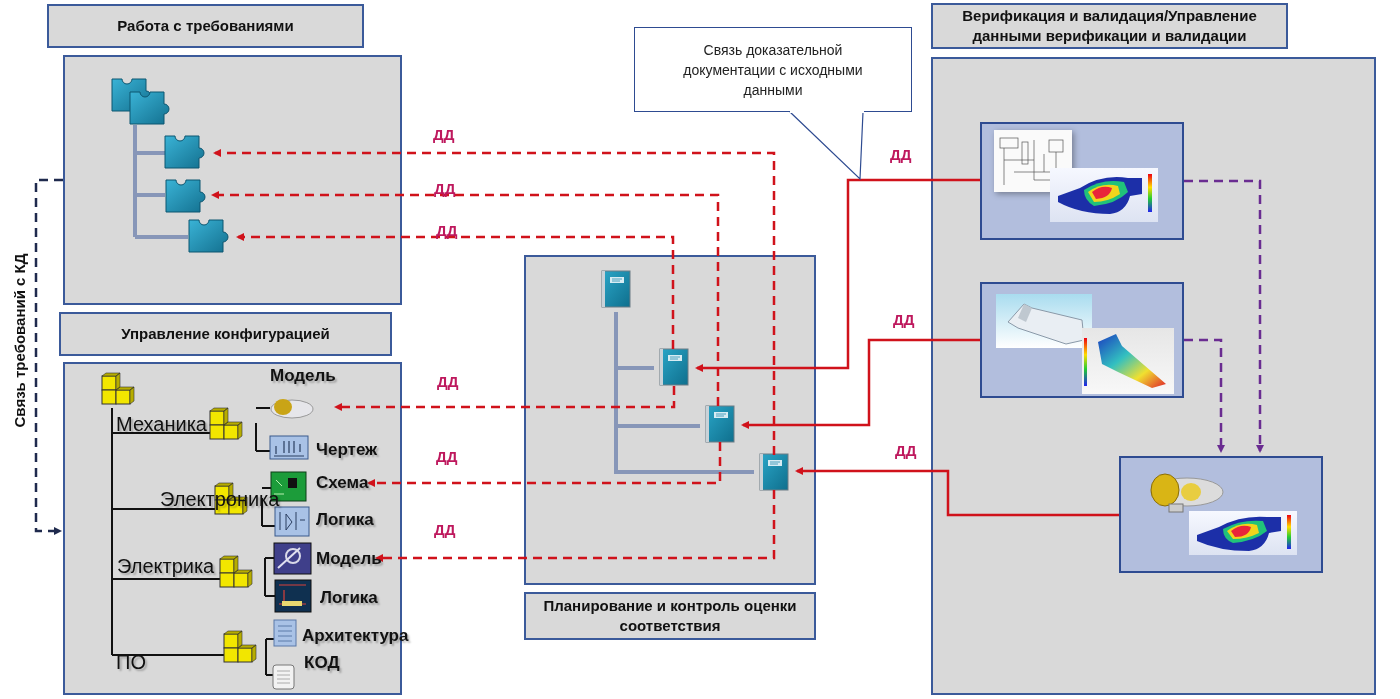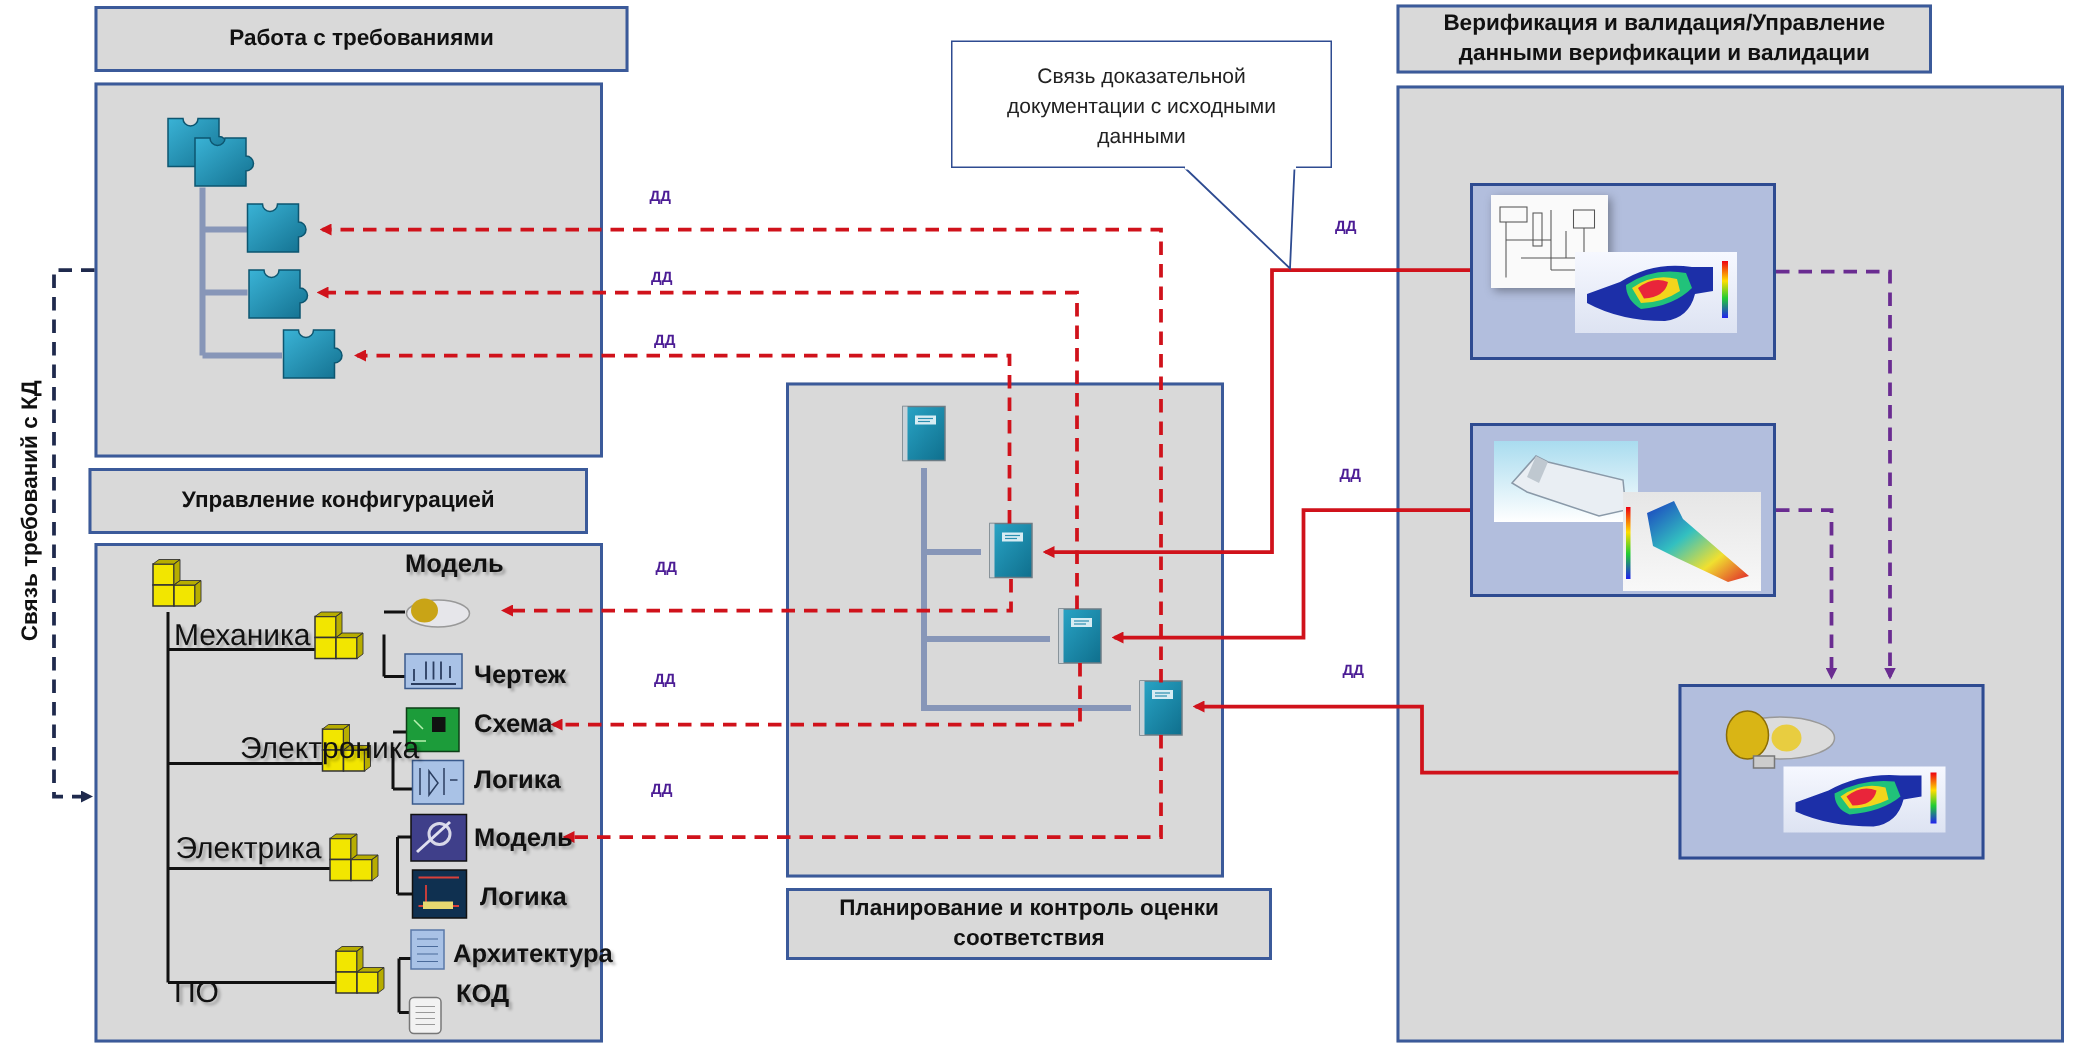--- a/index.html
+++ b/index.html
@@ -6,44 +6,44 @@
   body { width: 1400px; height: 699px; position: relative; overflow: hidden;
          font-family: "Liberation Sans", "DejaVu Sans", sans-serif; }
   .panel { position: absolute; background: #d9d9d9; border: 2px solid #3b5a9a; box-sizing: border-box; }
   .title-panel { position: absolute; background: #d9d9d9; border: 2px solid #3b5a9a; box-sizing: border-box;
                  display: flex; align-items: center; justify-content: center; text-align: center;
                  font-weight: bold; font-size: 15px; color: #111; line-height: 20px; }
   .inner-box { position: absolute; background: #b2bedd; border: 2px solid #2e4b91; box-sizing: border-box; }
   .callout { position: absolute; background: #fff; border: 1.5px solid #2e4b91; box-sizing: border-box;
              display: flex; align-items: center; justify-content: center; text-align: center;
              font-size: 14px; line-height: 20px; color: #222; }
-  .dd { position: absolute; color: #4c1d95; font-weight: bold; font-size: 10px; }
+  .dd { position: absolute; color: #be185d; font-weight: bold; font-size: 15px; }
   .lbl { position: absolute; font-weight: normal; font-size: 20px; color: #111; text-shadow: 2px 2px 2px rgba(0,0,0,0.25); white-space: nowrap; }
   .lbl-sm { position: absolute; font-weight: bold; font-size: 17px; color: #111; text-shadow: 2px 2px 2px rgba(0,0,0,0.25); white-space: nowrap; }
   .vlabel { position: absolute; left: 5px; top: 200px; width: 30px; height: 280px;
             display: flex; align-items: center; justify-content: center; }
   .vlabel span { transform: rotate(-90deg); white-space: nowrap; font-weight: bold; font-size: 15px; color: #111; }
   svg.overlay { position: absolute; left: 0; top: 0; pointer-events: none; }
   .thumb { position: absolute; box-sizing: border-box; }
 </style>
 </head>
 <body>
 
-<div class="title-panel" style="left:63px; top:4px; width:356px; height:44px;justify-content:center;">
+<div class="title-panel" style="left:47px; top:4px; width:317px; height:44px;justify-content:center;">
   <span>Работа с требованиями</span>
 </div>
 <div class="panel" style="left:63px; top:55px; width:339px; height:250px;"></div>
 
 <div class="title-panel" style="left:59px; top:312px; width:333px; height:44px;">
   <span>Управление конфигурацией</span>
 </div>
 <div class="panel" style="left:63px; top:362px; width:339px; height:333px;"></div>
 
 <div class="panel" style="left:524px; top:255px; width:292px; height:330px;"></div>
-<div class="title-panel" style="left:524px; top:592px; width:324px; height:48px; padding:0 10px;">
+<div class="title-panel" style="left:524px; top:592px; width:292px; height:48px; padding:0 10px;">
   <span>Планирование и контроль оценки соответствия</span>
 </div>
 
 <div class="title-panel" style="left:931px; top:3px; width:357px; height:46px; padding:0 8px;">
   <span>Верификация и валидация/Управление данными верификации и валидации</span>
 </div>
 <div class="panel" style="left:931px; top:57px; width:445px; height:638px;"></div>
 
 <div class="inner-box" style="left:980px; top:122px; width:204px; height:118px;">
   <div class="thumb" style="left:12px; top:6px; width:78px; height:62px; background:#fafafa; box-shadow:2px 2px 6px rgba(0,0,0,0.35);">
@@ -117,21 +117,21 @@
     <svg width="108" height="44">
       <path d="M8 24 L30 16 Q52 4 78 6 L92 6 L92 20 L80 22 Q76 38 60 40 Q30 40 8 30 Z" fill="#1c2fa8"></path>
       <path d="M34 18 Q52 8 74 10 L78 20 Q66 30 44 32 Q34 28 34 18Z" fill="#21c27a"></path>
       <path d="M38 20 Q52 10 68 14 L70 22 Q58 28 44 28 Z" fill="#f2d51c"></path>
       <path d="M42 20 Q52 12 62 16 Q60 26 46 26 Z" fill="#e9253a"></path>
       <rect x="98" y="4" width="4" height="34" fill="url(#cbar)"></rect>
     </svg>
   </div>
 </div>
 
-<div class="callout" style="left:634px; top:27px; width:254px; height:85px; padding:17px 30px;">
+<div class="callout" style="left:634px; top:27px; width:278px; height:85px; padding:17px 30px;">
   <span>Связь доказательной документации с исходными данными</span>
 </div>
 
 <div class="vlabel">
   <span>Связь требований с КД</span>
 </div>
 
 <svg class="overlay" width="1400" height="699">
   <defs>
     <marker id="arRed" markerWidth="8" markerHeight="8" refX="6" refY="4" orient="auto" markerUnits="userSpaceOnUse">

